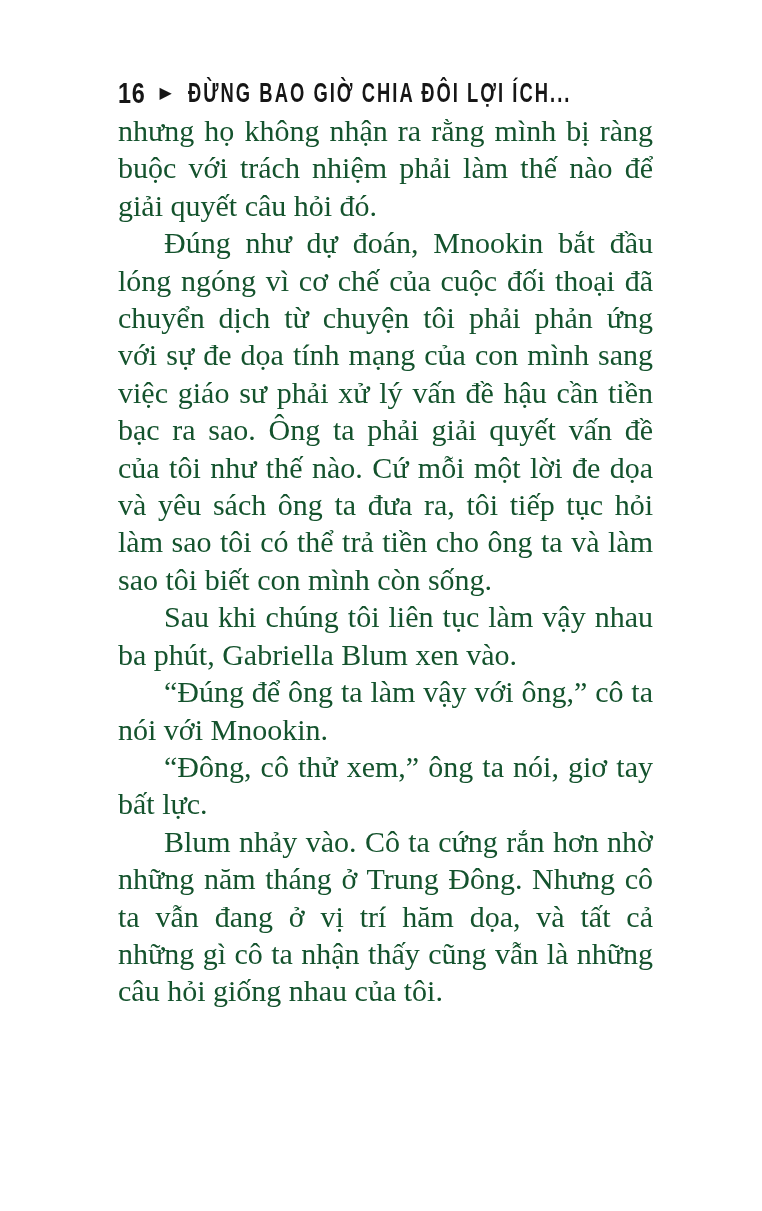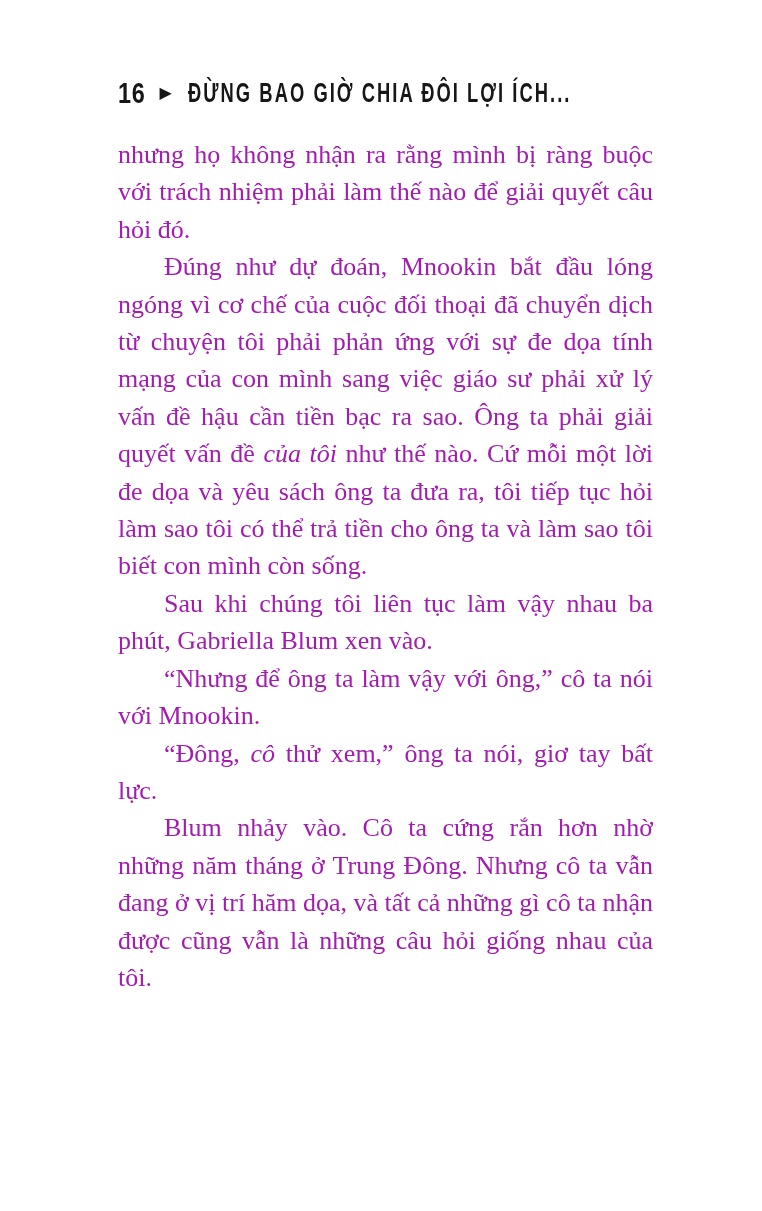--- a/index.html
+++ b/index.html
@@ -48,36 +48,35 @@
     font-weight: 700;
     font-size: 27px;
     letter-spacing: 3px;
     transform: scaleX(0.68);
     transform-origin: left center;
     color: #161616;
   }
   .body-text {
     position: absolute;
     left: 118px;
-    top: 136px;
+    top: 112px;
     width: 535px;
-    font-size: 26px;
+    font-size: 30px;
     line-height: 37.4px;
     text-align: justify;
-    color: #a21caf;
+    color: #14532d;
   }
   .body-text p {
     margin: 0;
     padding: 0;
   }
   .body-text p.indent {
     text-indent: 46px;
   }
   .it {
-    font-style: italic;
   }
 </style>
 </head>
 <body>
 
 <div class="page">
 
   <header class="running-head">
     <span class="pagenum">16</span>
     <span class="tri">▶</span>
@@ -85,22 +84,22 @@
   </header>
 
   <main class="body-text">
 
     <p><span>nhưng họ không nhận ra rằng mình bị ràng buộc với trách nhiệm phải làm thế nào để giải quyết câu hỏi đó.</span></p>
 
     <p class="indent"><span>Đúng như dự đoán, Mnookin bắt đầu lóng ngóng vì cơ chế của cuộc đối thoại đã chuyển dịch từ chuyện tôi phải phản ứng với sự đe dọa tính mạng của con mình sang việc giáo sư phải xử lý vấn đề hậu cần tiền bạc ra sao. Ông ta phải giải quyết vấn đề </span><span class="it">của tôi</span><span> như thế nào. Cứ mỗi một lời đe dọa và yêu sách ông ta đưa ra, tôi tiếp tục hỏi làm sao tôi có thể trả tiền cho ông ta và làm sao tôi biết con mình còn sống.</span></p>
 
     <p class="indent"><span>Sau khi chúng tôi liên tục làm vậy nhau ba phút, Gabriella Blum xen vào.</span></p>
 
-    <p class="indent"><span>“Nhưng để ông ta làm vậy với ông,” cô ta nói với Mnookin.</span></p>
+    <p class="indent"><span>“Đúng để ông ta làm vậy với ông,” cô ta nói với Mnookin.</span></p>
 
     <p class="indent"><span>“Đông, </span><span class="it">cô</span><span> thử xem,” ông ta nói, giơ tay bất lực.</span></p>
 
-    <p class="indent"><span>Blum nhảy vào. Cô ta cứng rắn hơn nhờ những năm tháng ở Trung Đông. Nhưng cô ta vẫn đang ở vị trí hăm dọa, và tất cả những gì cô ta nhận được cũng vẫn là những câu hỏi giống nhau của tôi.</span></p>
+    <p class="indent"><span>Blum nhảy vào. Cô ta cứng rắn hơn nhờ những năm tháng ở Trung Đông. Nhưng cô ta vẫn đang ở vị trí hăm dọa, và tất cả những gì cô ta nhận thấy cũng vẫn là những câu hỏi giống nhau của tôi.</span></p>
 
 
   </main>
 
 </div>
 
 </body></html>

